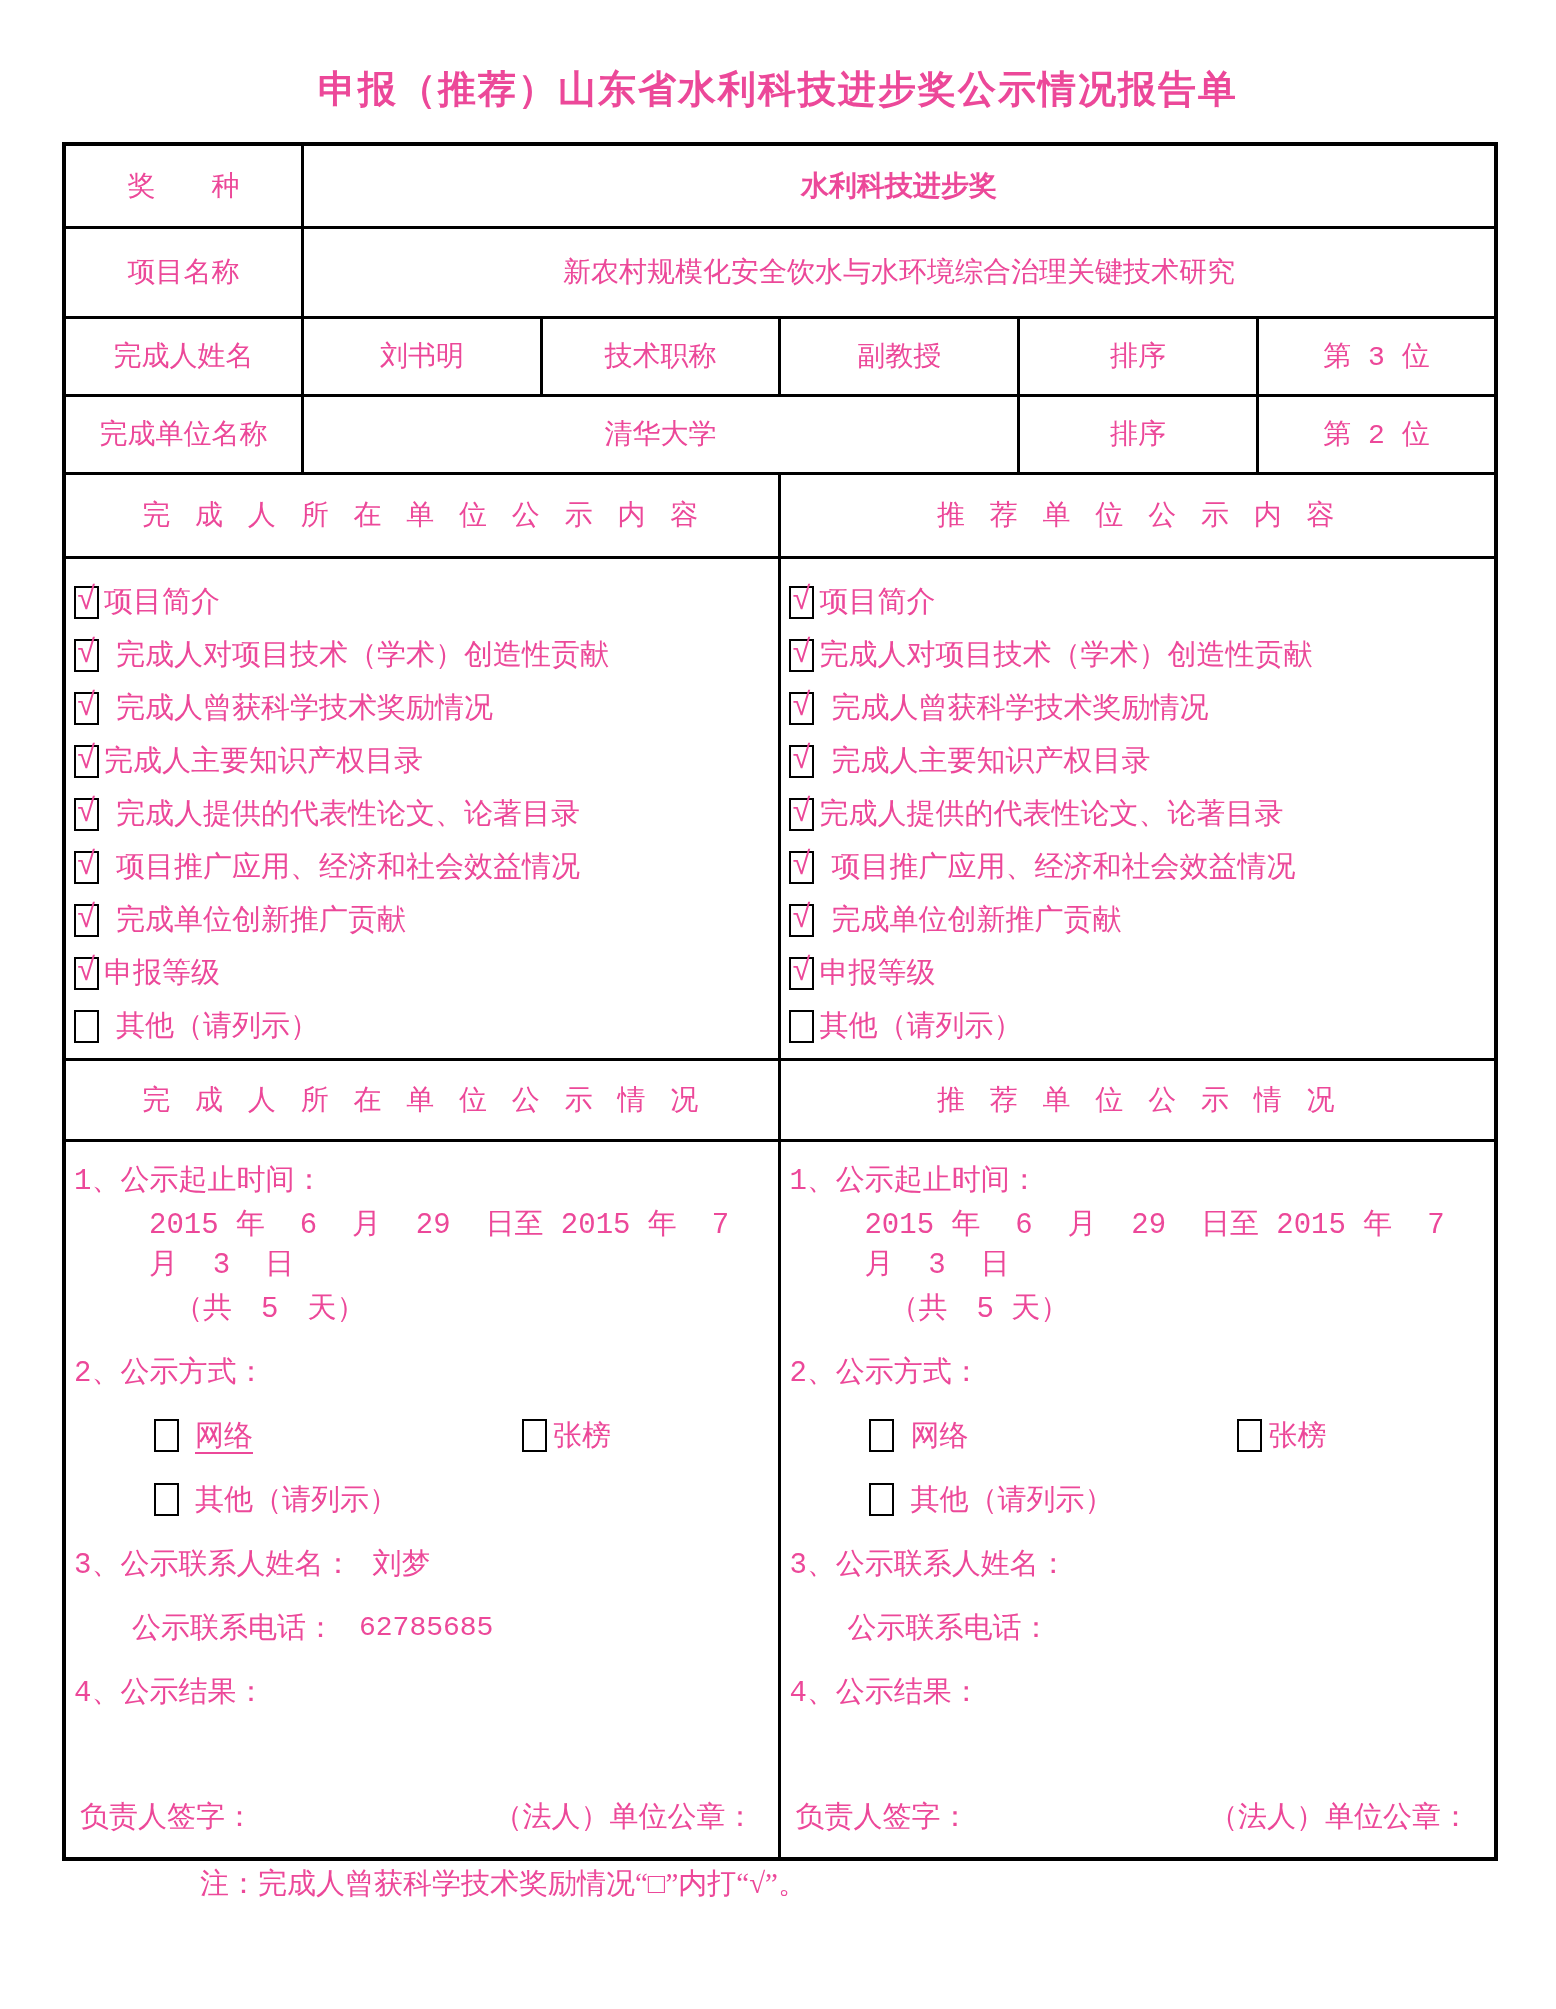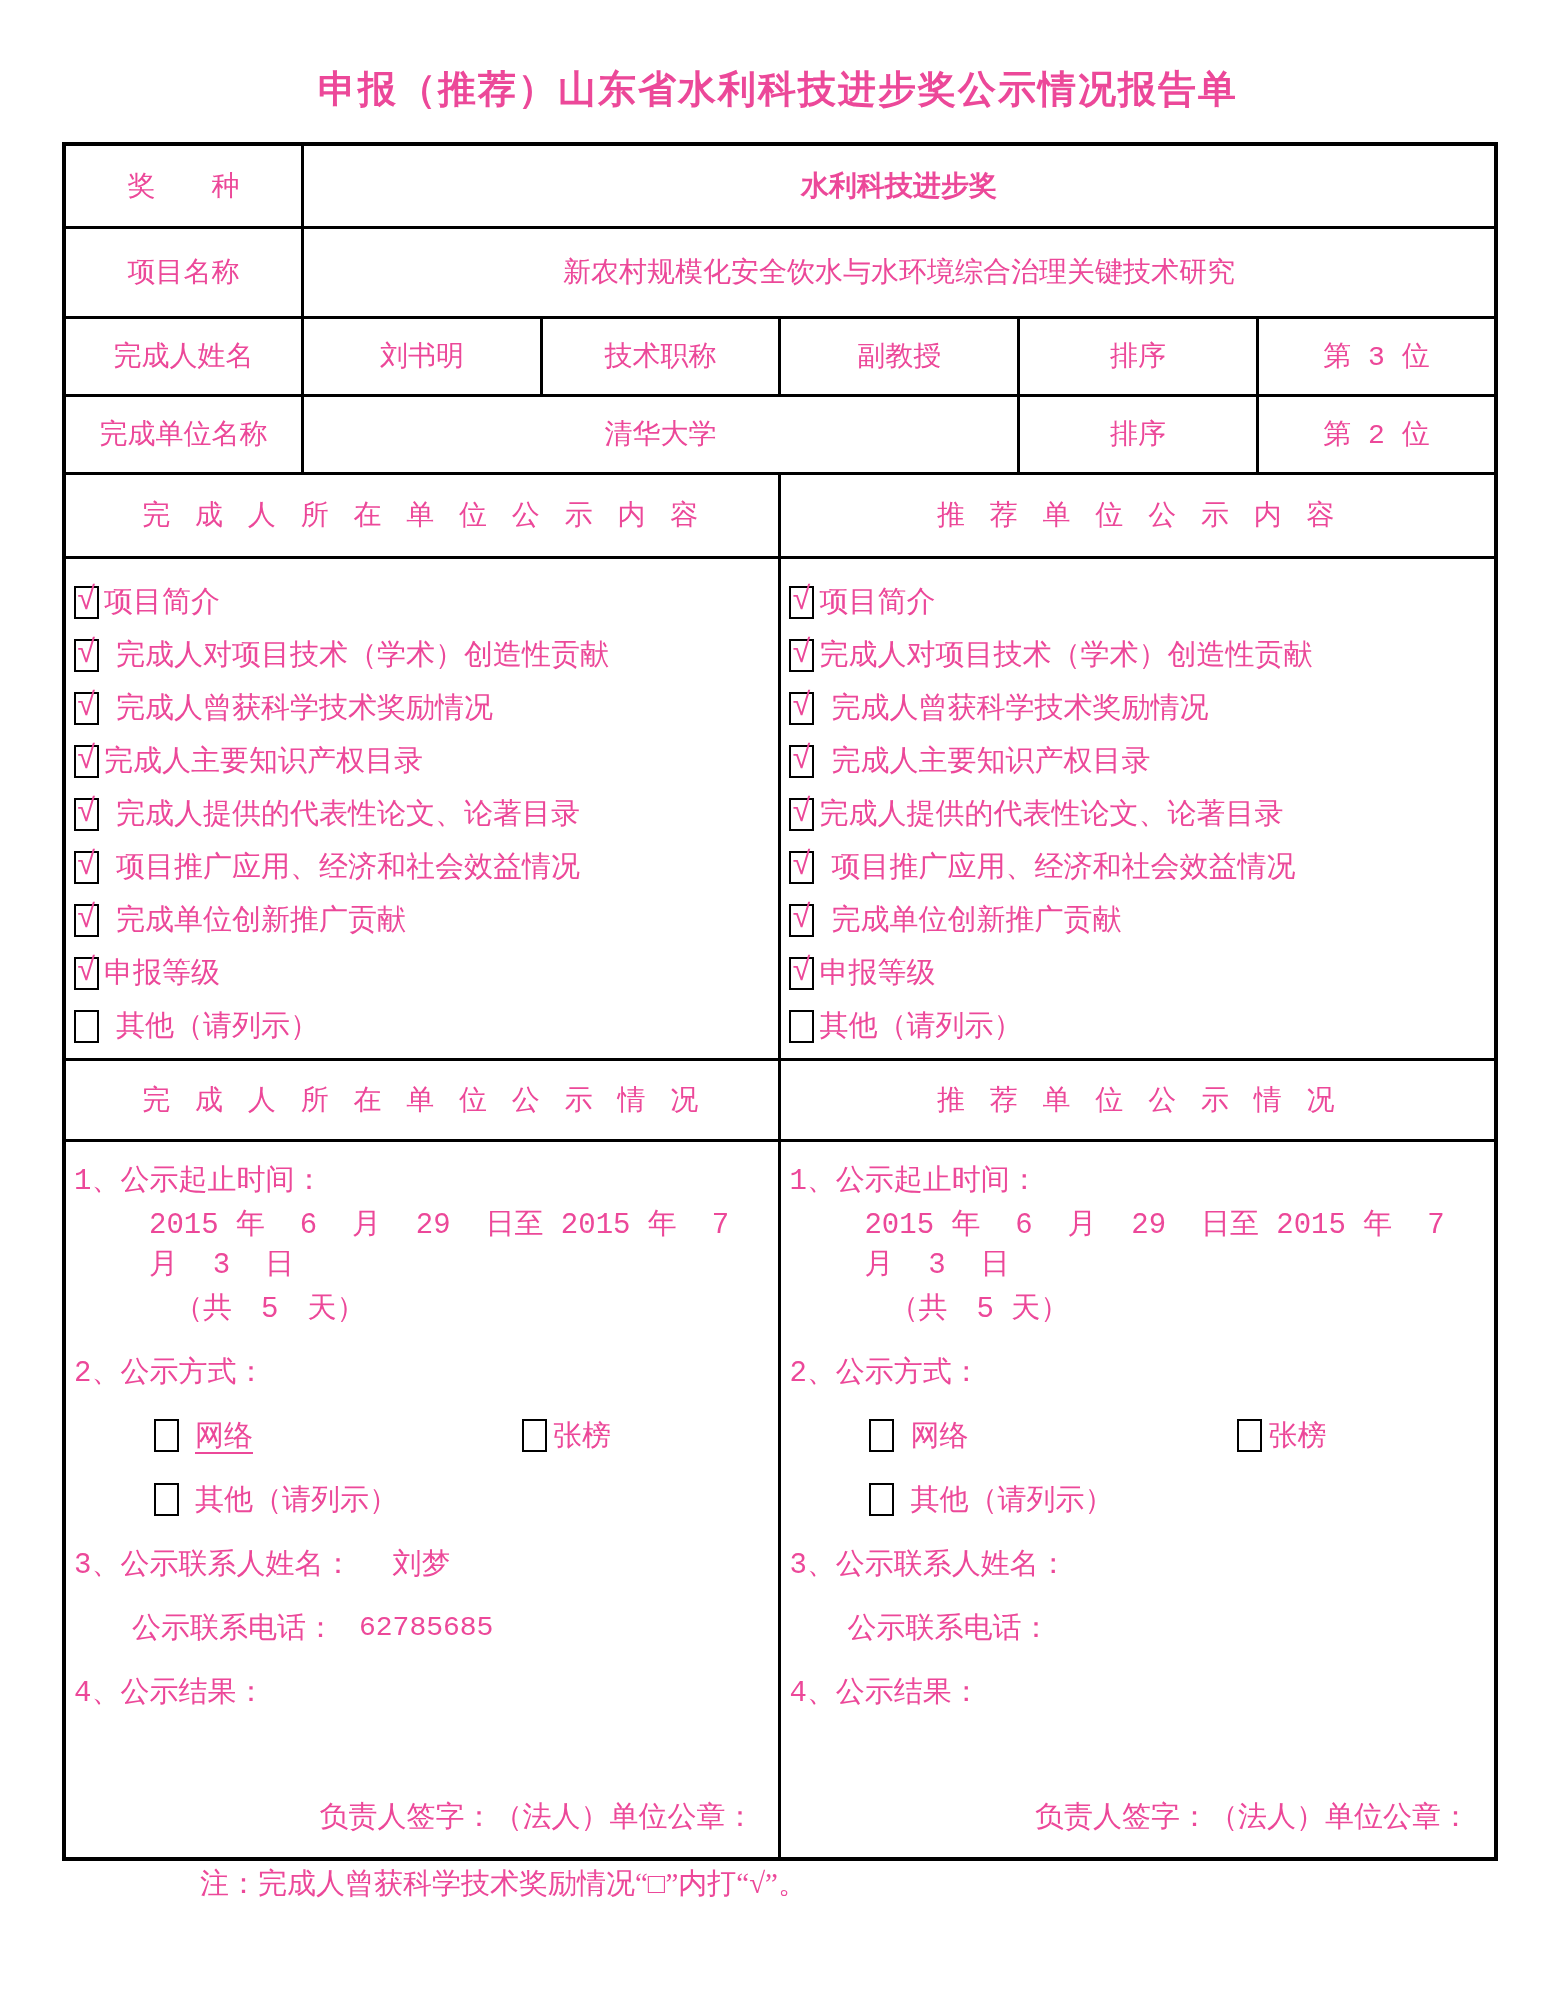--- a/index.html
+++ b/index.html
@@ -65,23 +65,23 @@
   .d-line{height:64px;display:flex;align-items:center;white-space:pre-wrap}
   .indent1{padding-left:75px}
   .indent2{padding-left:100px}
   .indent-phone{padding-left:58px}
   .opt-line{padding-left:80px}
   .opt{display:inline-flex;align-items:center}
   .opt-first{width:368px}
   .opt .box{margin-right:16px}
   .opt .box.tight{margin-right:6px}
   .underlined{text-decoration:underline;text-underline-offset:7px}
-  .cname{margin-left:40px}
+  .cname{margin-left:20px}
   .pval{margin-left:24px;font-size:28px}
-  .sig-line{margin-top:auto;height:60px;display:flex;align-items:center;justify-content:flex-end;padding:0 14px 4px 6px;font-size:29px}
+  .sig-line{margin-top:auto;height:60px;display:flex;align-items:center;justify-content:space-between;padding:0 14px 4px 6px;font-size:29px}
   .note{
     position:absolute;left:0;top:1864px;width:100%;
     padding-left:200px;box-sizing:border-box;
     font-size:29px;
   }
 </style>
 </head>
 <body>
 
 <div class="page">

